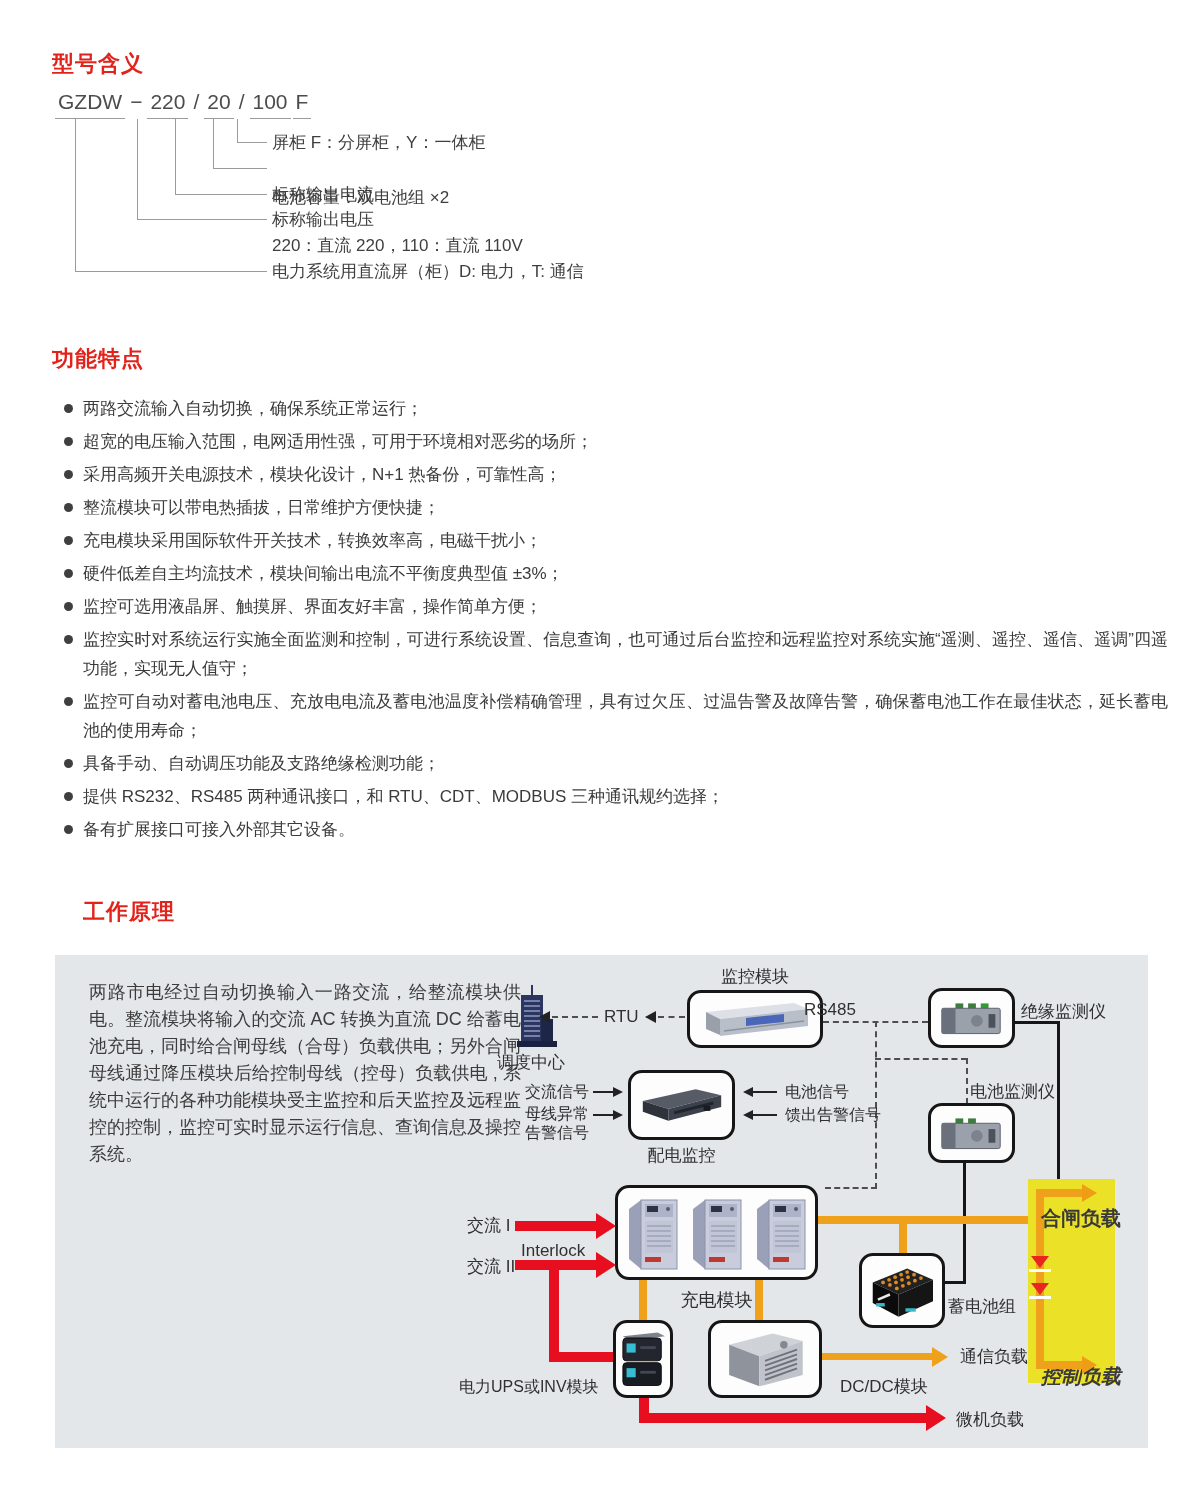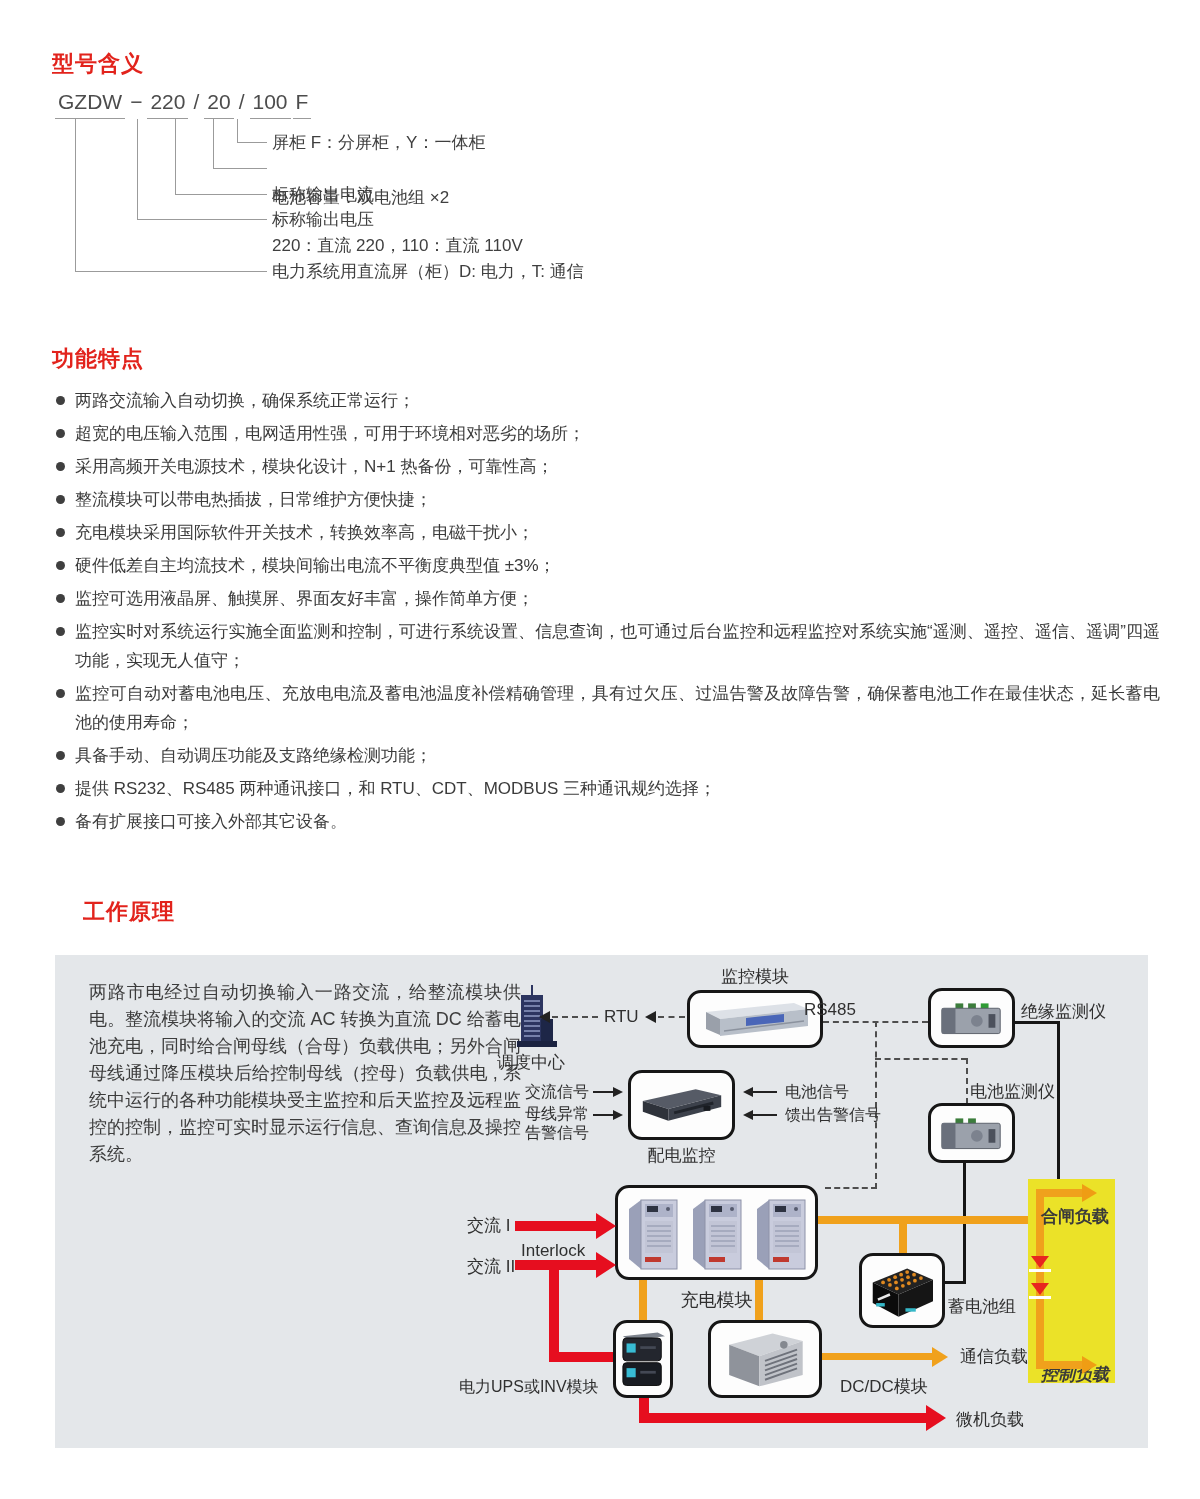--- a/index.html
+++ b/index.html
@@ -9,21 +9,21 @@
 
   
   .model-code { position:absolute; left:55px; top:90px; font-size:21px; color:#4c4c4c; white-space:nowrap; }
   .model-code span { display:inline-block; }
   .model-code .seg { border-bottom:1px solid #9b9b9b; padding:0 3px 4px 3px; }
   .model-code .sep { padding:0 5px 4px 5px; }
   .mline { position:absolute; border-left:1px solid #9b9b9b; border-bottom:1px solid #9b9b9b; }
   .mlabel { position:absolute; left:272px; font-size:17px; color:#3f3f3f; white-space:nowrap; line-height:1.1; }
 
   
-  .features { position:absolute; left:55px; top:386px; width:1105px; list-style:none; margin:0; padding:0; }
+  .features { position:absolute; left:55px; top:386px; width:1105px; list-style:none; margin:8px; padding:0; }
   .feat { position:relative; padding-left:20px; margin-bottom:4px; font-size:17px; line-height:29px; color:#3b3b3b; text-align:justify; }
   .feat .dot { position:absolute; left:1px; top:10px; width:9px; height:9px; border-radius:50%; background:#3f3f3f; }
 
   
   .panel { position:absolute; left:55px; top:955px; width:1093px; height:493px; background:#e4e7ea; }
   .para { position:absolute; left:34px; top:24px; width:432px; font-size:18px; line-height:27px; color:#3c3c3c; text-align:justify; }
   .dlabel { position:absolute; font-size:17px; color:#303030; white-space:nowrap; line-height:1.1; }
   .dlabel.sm { font-size:16px; }
   .dlabel.ctr { text-align:center; }
   .dbox { position:absolute; background:#fdfdfd; border:3px solid #161616; border-radius:14px;
@@ -37,21 +37,21 @@
   .tri { position:absolute; width:0; height:0; }
   .tri-l-sm { border-top:5px solid transparent; border-bottom:5px solid transparent; border-right:10px solid #222; }
   .tri-r-sm { border-top:5px solid transparent; border-bottom:5px solid transparent; border-left:10px solid #222; }
   .tri-l-md { border-top:6px solid transparent; border-bottom:6px solid transparent; border-right:11px solid #222; }
   .tri-r-red { border-top:13px solid transparent; border-bottom:13px solid transparent; border-left:20px solid #e60e1f; }
   .tri-r-org { border-top:10px solid transparent; border-bottom:10px solid transparent; border-left:16px solid #f0a11c; }
   .tri-r-org-sm { border-top:9px solid transparent; border-bottom:9px solid transparent; border-left:15px solid #ef9d14; }
   .tri-down-red { border-left:9px solid transparent; border-right:9px solid transparent; border-top:12px solid #e8251f; }
   .yellow-panel { position:absolute; left:973px; top:224px; width:87px; height:204px; background:#ebe228; }
   .whitebar { position:absolute; background:#ffffff; }
-  .load-label { position:absolute; font-size:17px; font-weight:bold; color:#3a3a3a; white-space:nowrap; }
+  .load-label { position:absolute; font-size:20px; font-weight:bold; color:#3a3a3a; white-space:nowrap; }
 </style>
 </head>
 <body>
 
 <div class="page">
 
   <div class="h-red" style="left:52px; top:51px;">型号含义</div>
 
   <div class="model-code">
     <span class="seg">GZDW</span><span class="sep">−</span><span class="seg">220</span><span class="sep">/</span><span class="seg">20</span><span class="sep">/</span><span class="seg">100</span><span class="sep" style="padding:0 1px;"></span><span class="seg">F</span>

